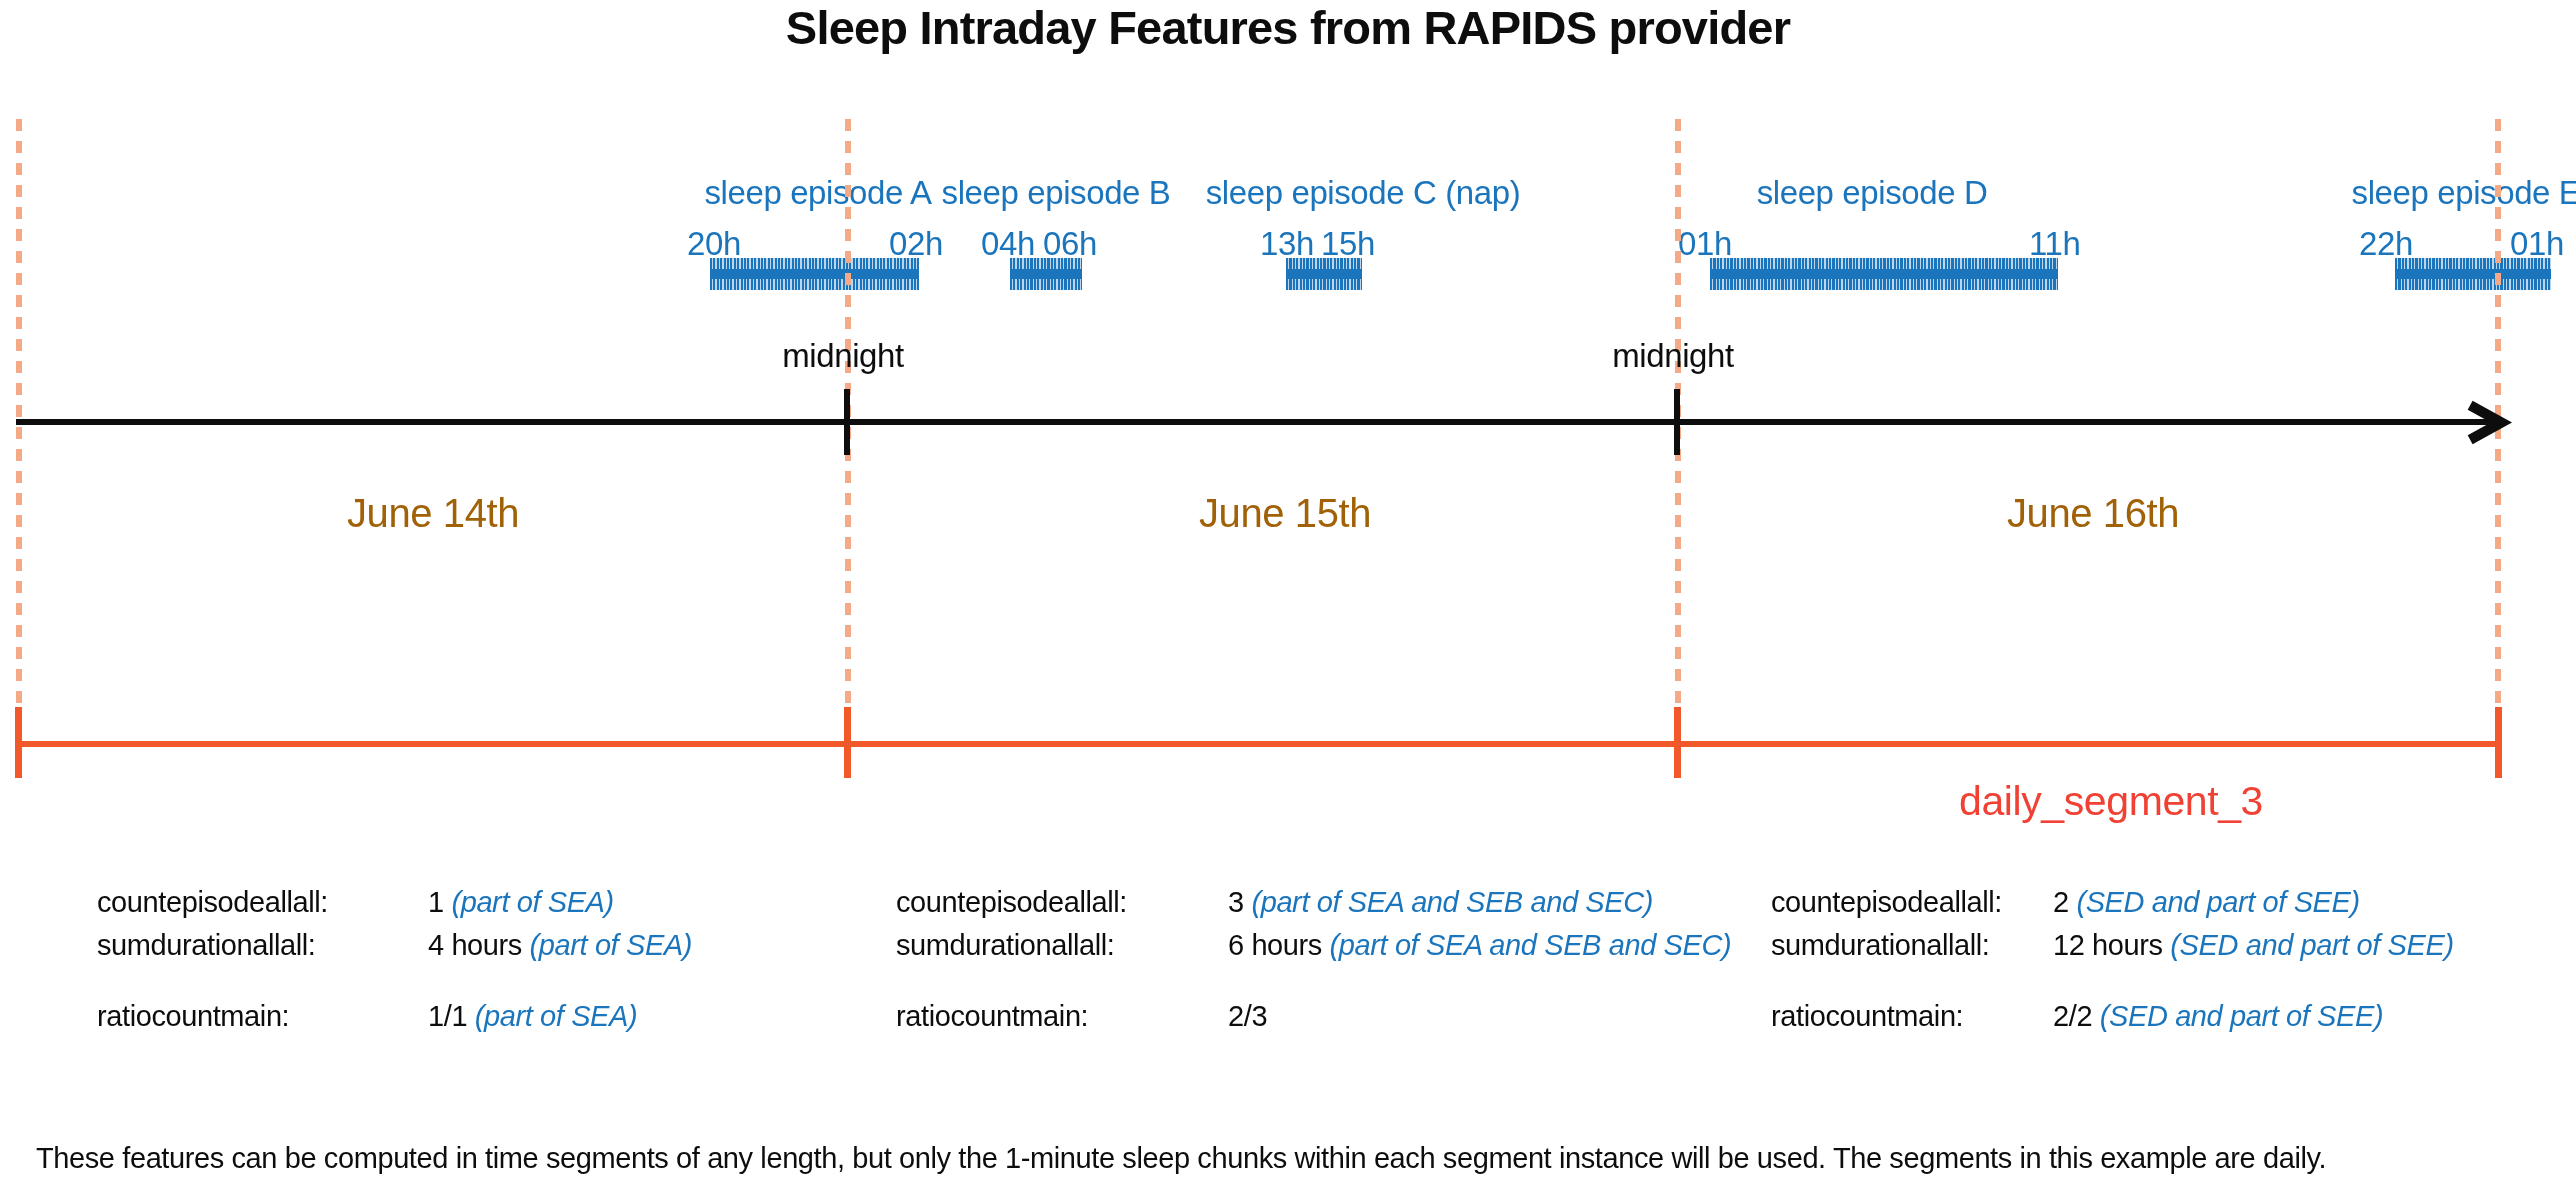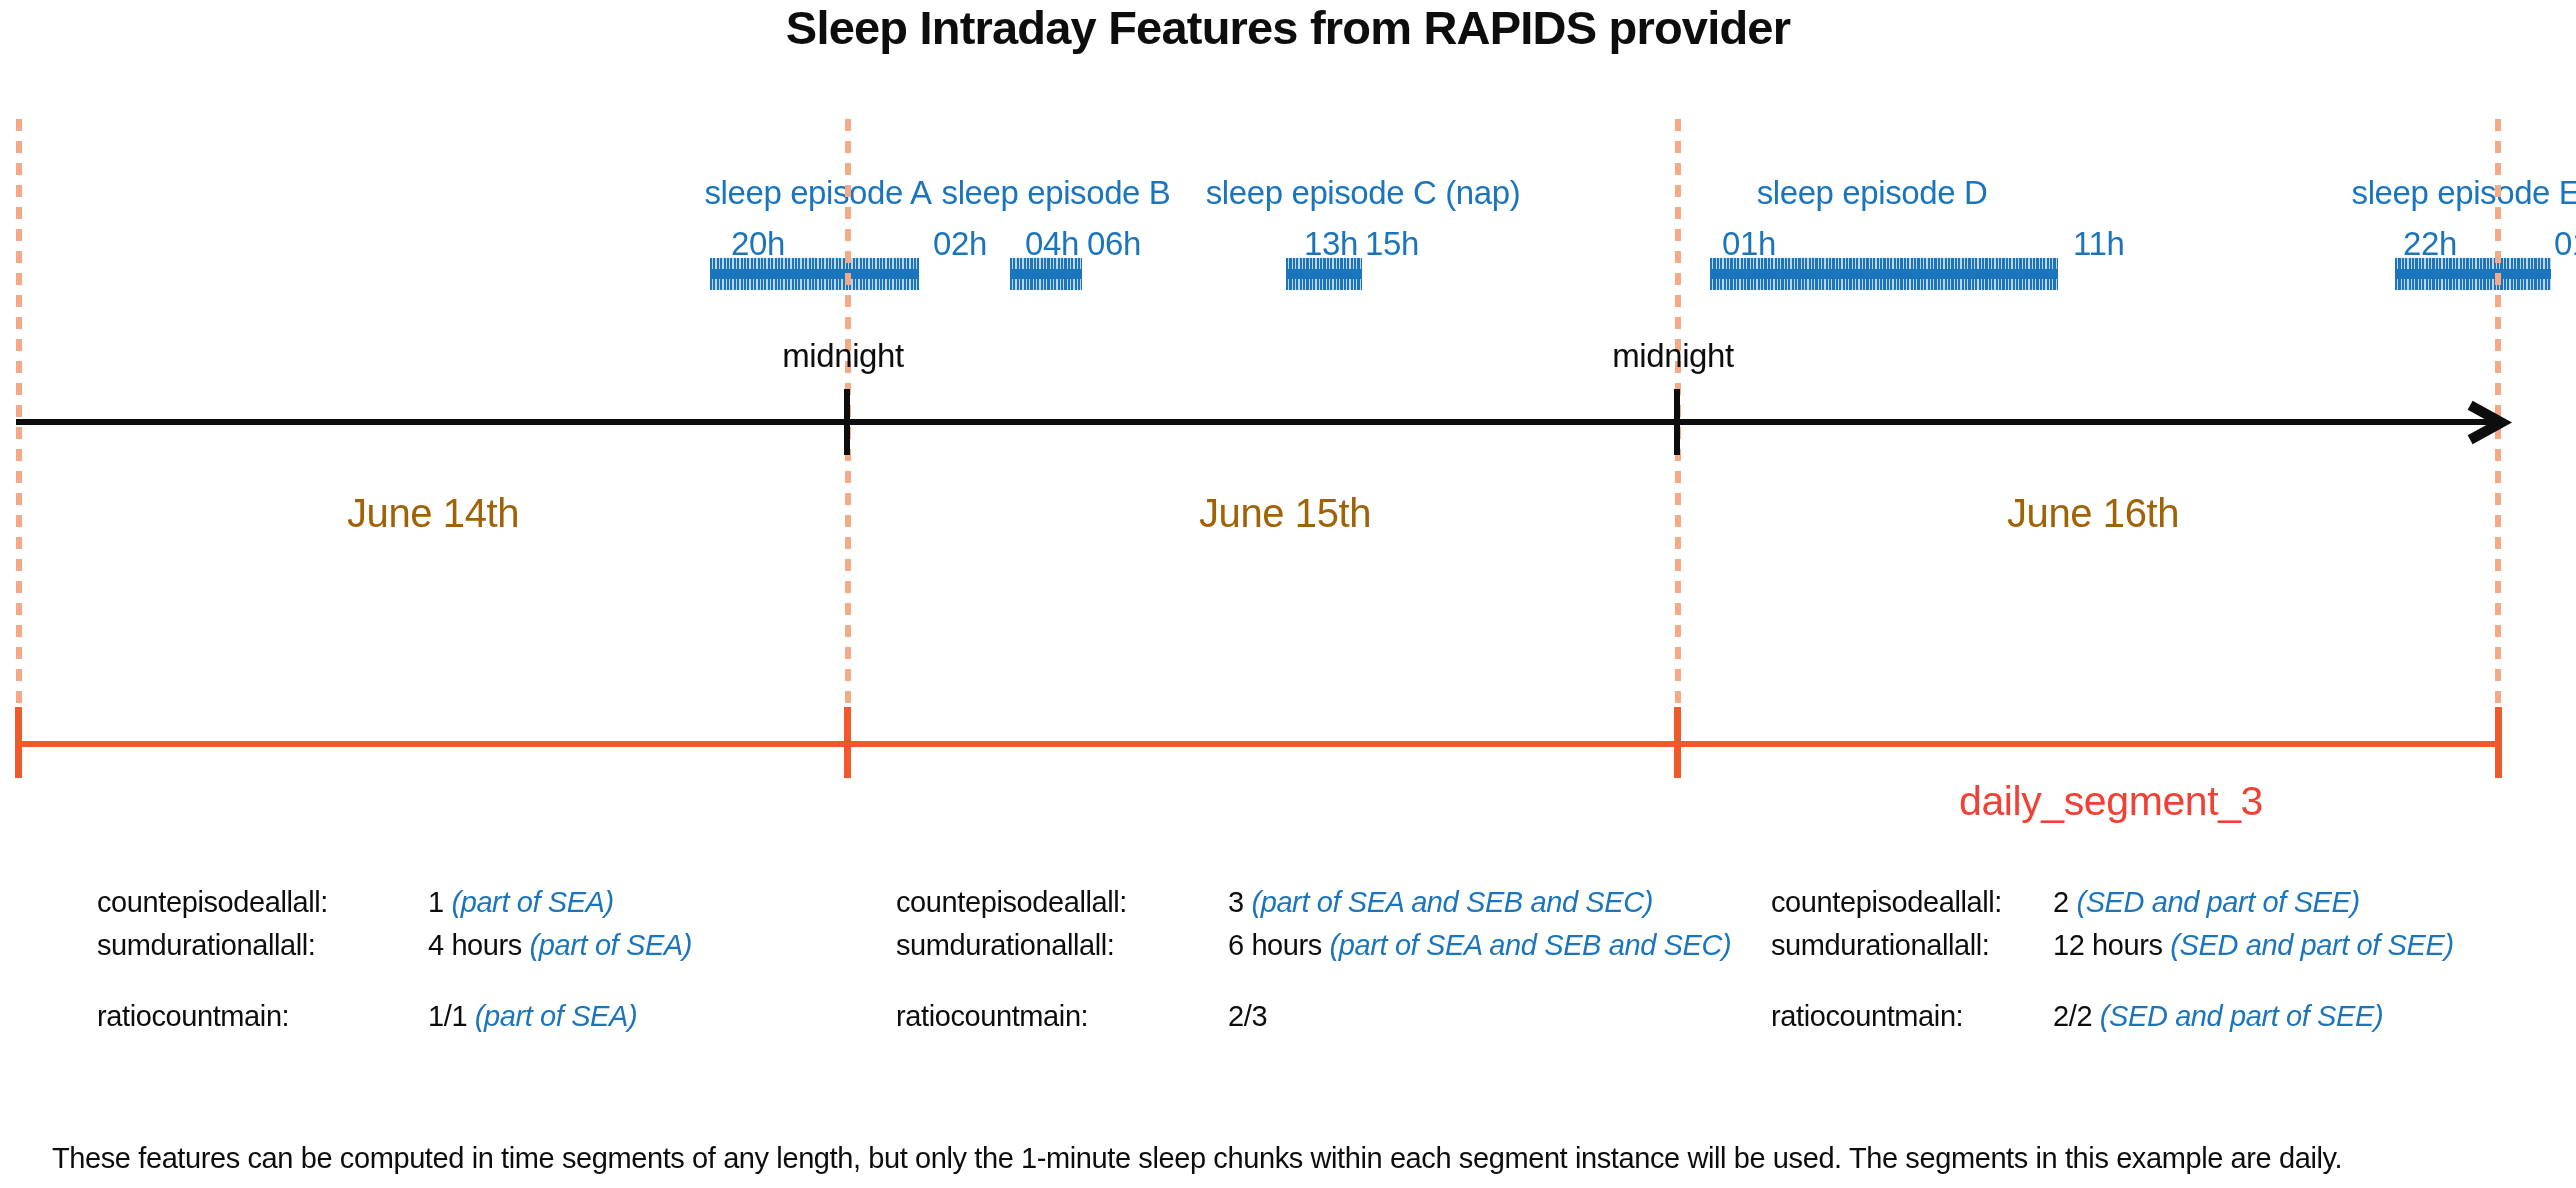--- a/index.html
+++ b/index.html
@@ -14,21 +14,21 @@
   
   .dash{
     position:absolute; top:119px; width:5.5px; height:584px; z-index:5;
     background:repeating-linear-gradient(180deg,#F4A987 0px,#F4A987 12px,rgba(0,0,0,0) 12px,rgba(0,0,0,0) 22px);
   }
   
   .ep-label,.ep-time{
     position:absolute; color:#1B75BC; font-size:33px; letter-spacing:-0.4px; white-space:nowrap;
   }
   .ep-label{top:174px; transform:translateX(-50%);}
-  .ep-time{top:225px;margin-left:44px;}
+  .ep-time{top:225px;}
   
   .bar{
     position:absolute; top:258px; height:32px; z-index:1;
     background:repeating-linear-gradient(90deg,#1B75BC 0px,#1B75BC 2.1px,#BBD6EC 2.1px,#BBD6EC 3.4px);
   }
   .bar::after{
     content:""; position:absolute; left:0; right:0; top:11px; height:9.5px; background:#1B75BC;
   }
   .midnight{
     position:absolute; top:337px; transform:translateX(-50%);
@@ -51,21 +51,21 @@
   .seg-tick{
     position:absolute; top:707px; width:7.1px; height:71px; background:#F1592B; z-index:6;
   }
   .seg-name{
     position:absolute; top:778px; transform:translateX(-50%);
     font-size:41px; letter-spacing:-0.4px; color:#F04134; white-space:nowrap;
   }
   .feat{ position:absolute; font-size:29px; letter-spacing:-0.4px; white-space:nowrap; color:#0d0d0d;margin-left:28px;}
   .feat .note{ color:#1B75BC;font-style:italic; }
   .footnote{
-    position:absolute; left:52px; top:1142px; font-size:29px; letter-spacing:-0.4px;
+    position:absolute; left:36px; top:1142px; font-size:29px; letter-spacing:-0.4px;
     white-space:nowrap; color:#0d0d0d;
   }
 </style>
 </head>
 <body>
 
 <div class="page">
 
   <div class="title">Sleep Intraday Features from RAPIDS provider</div>
 

